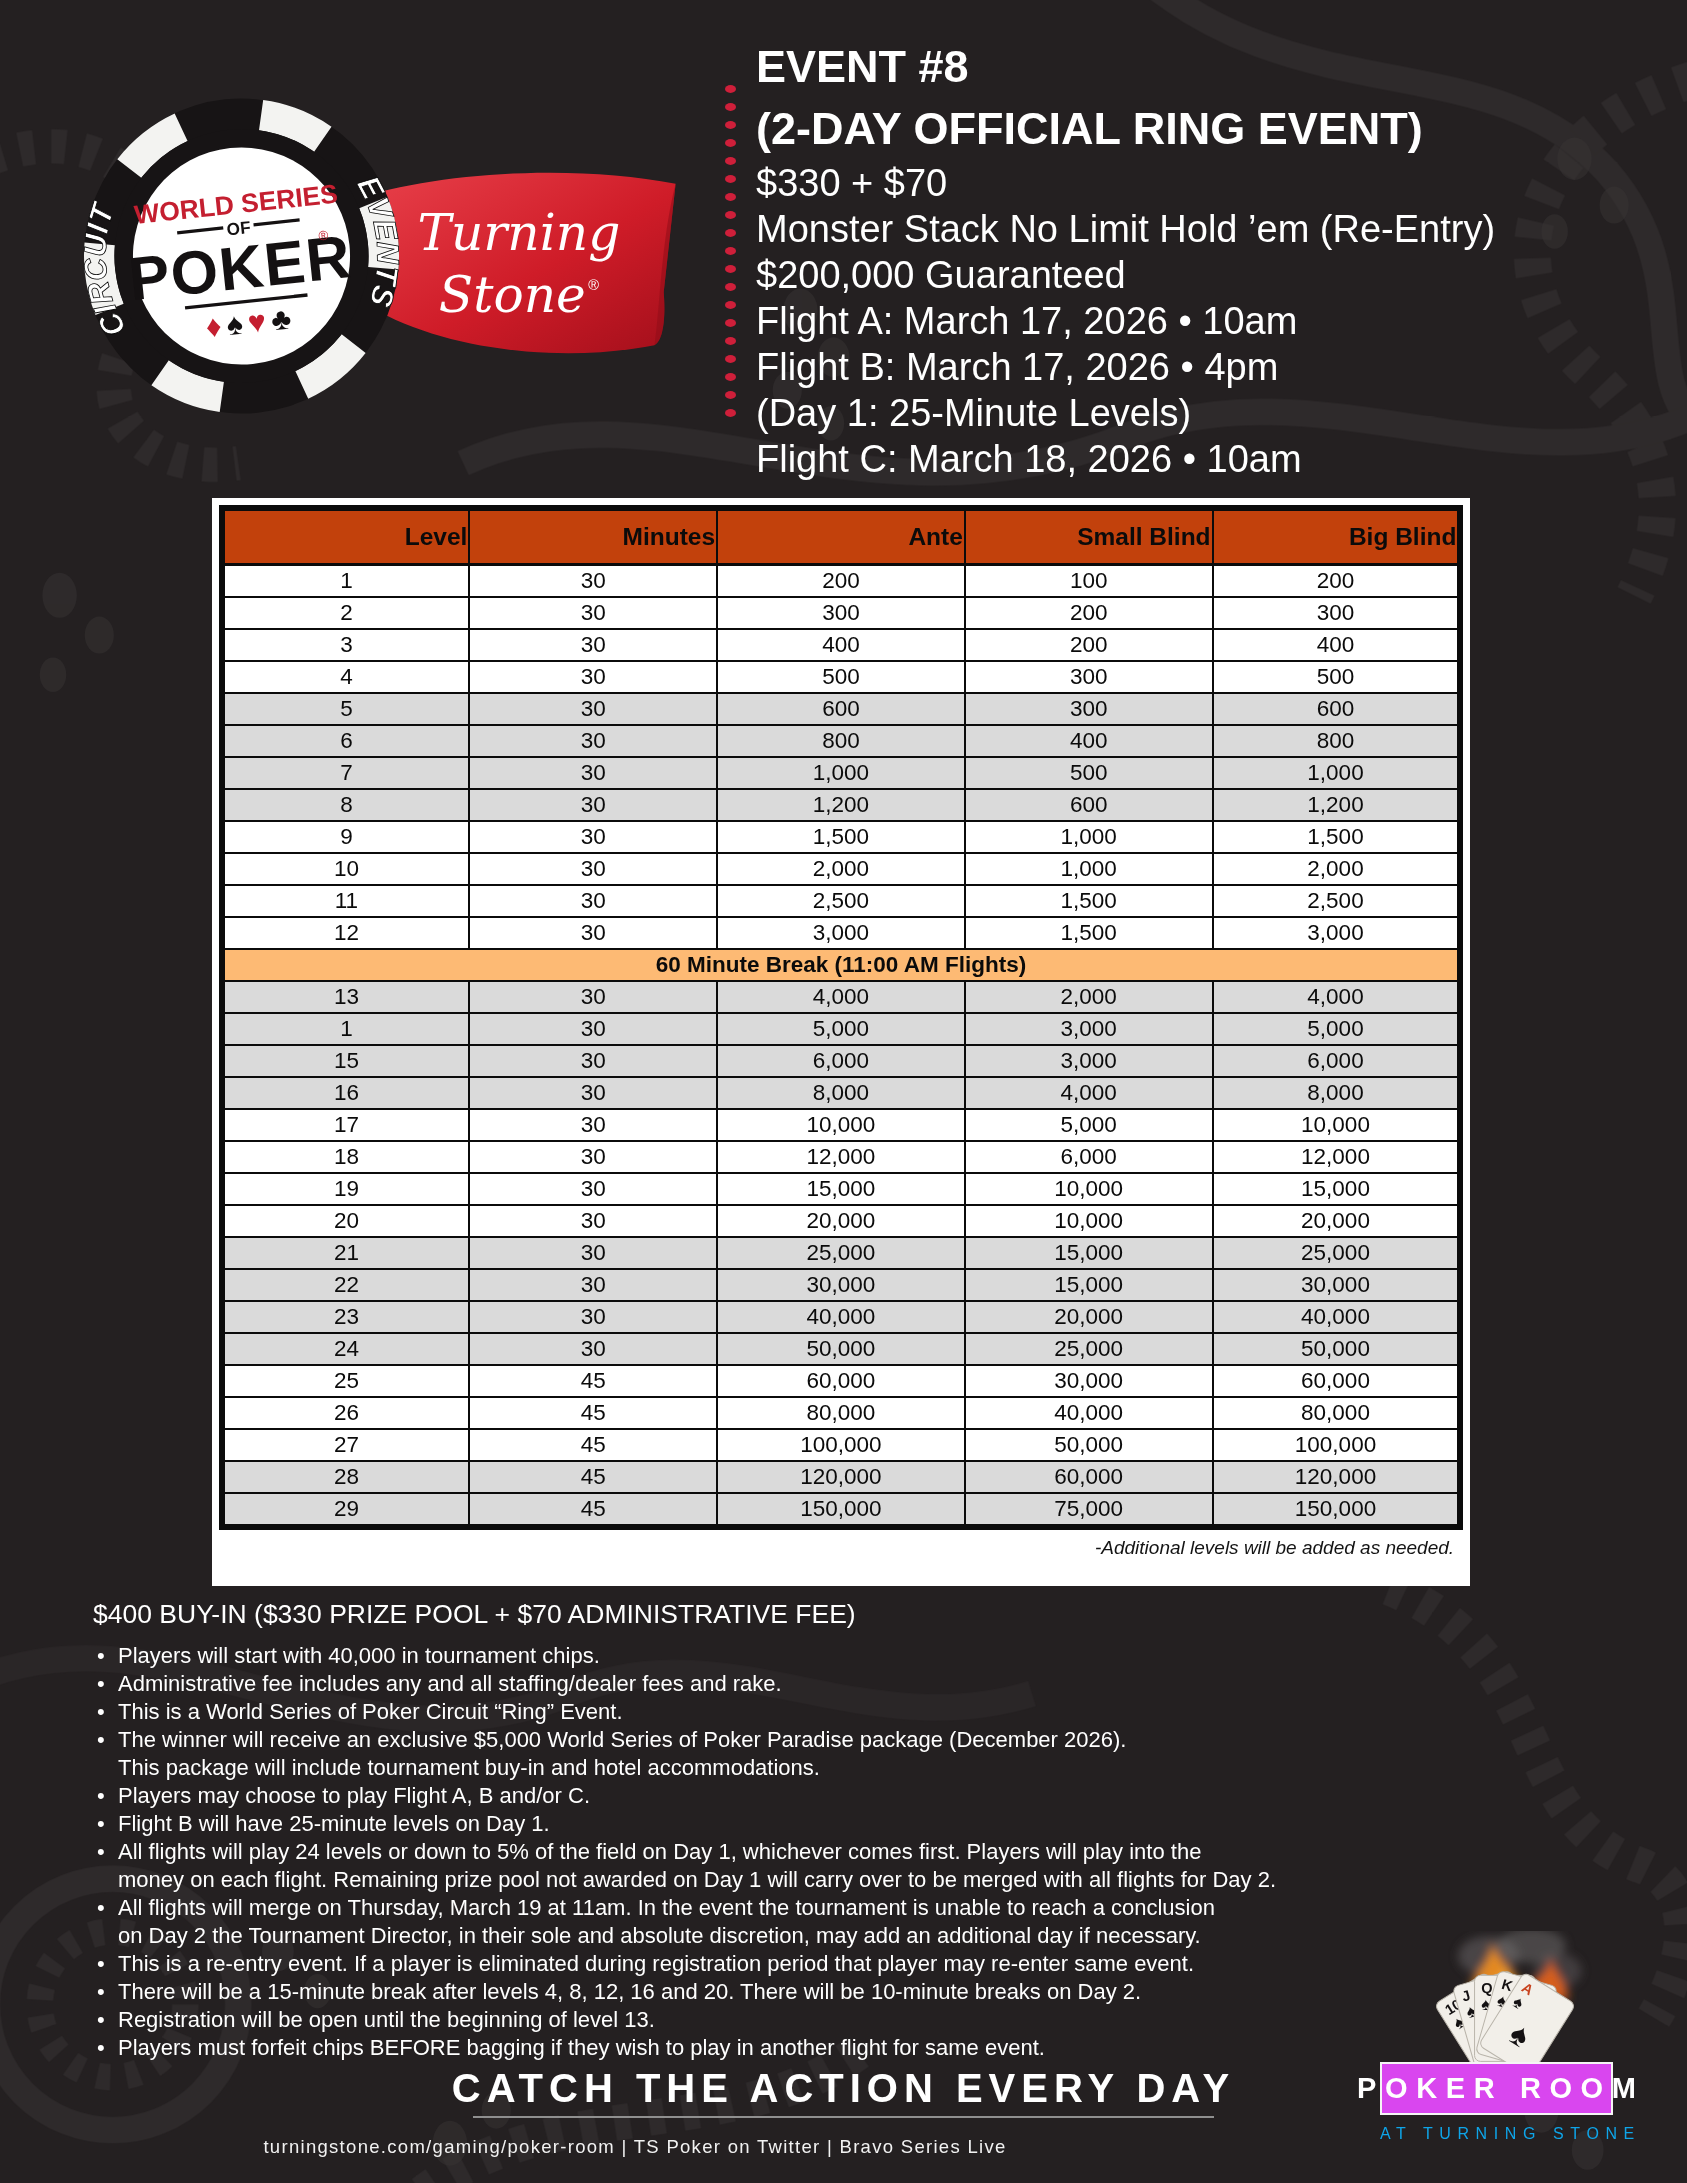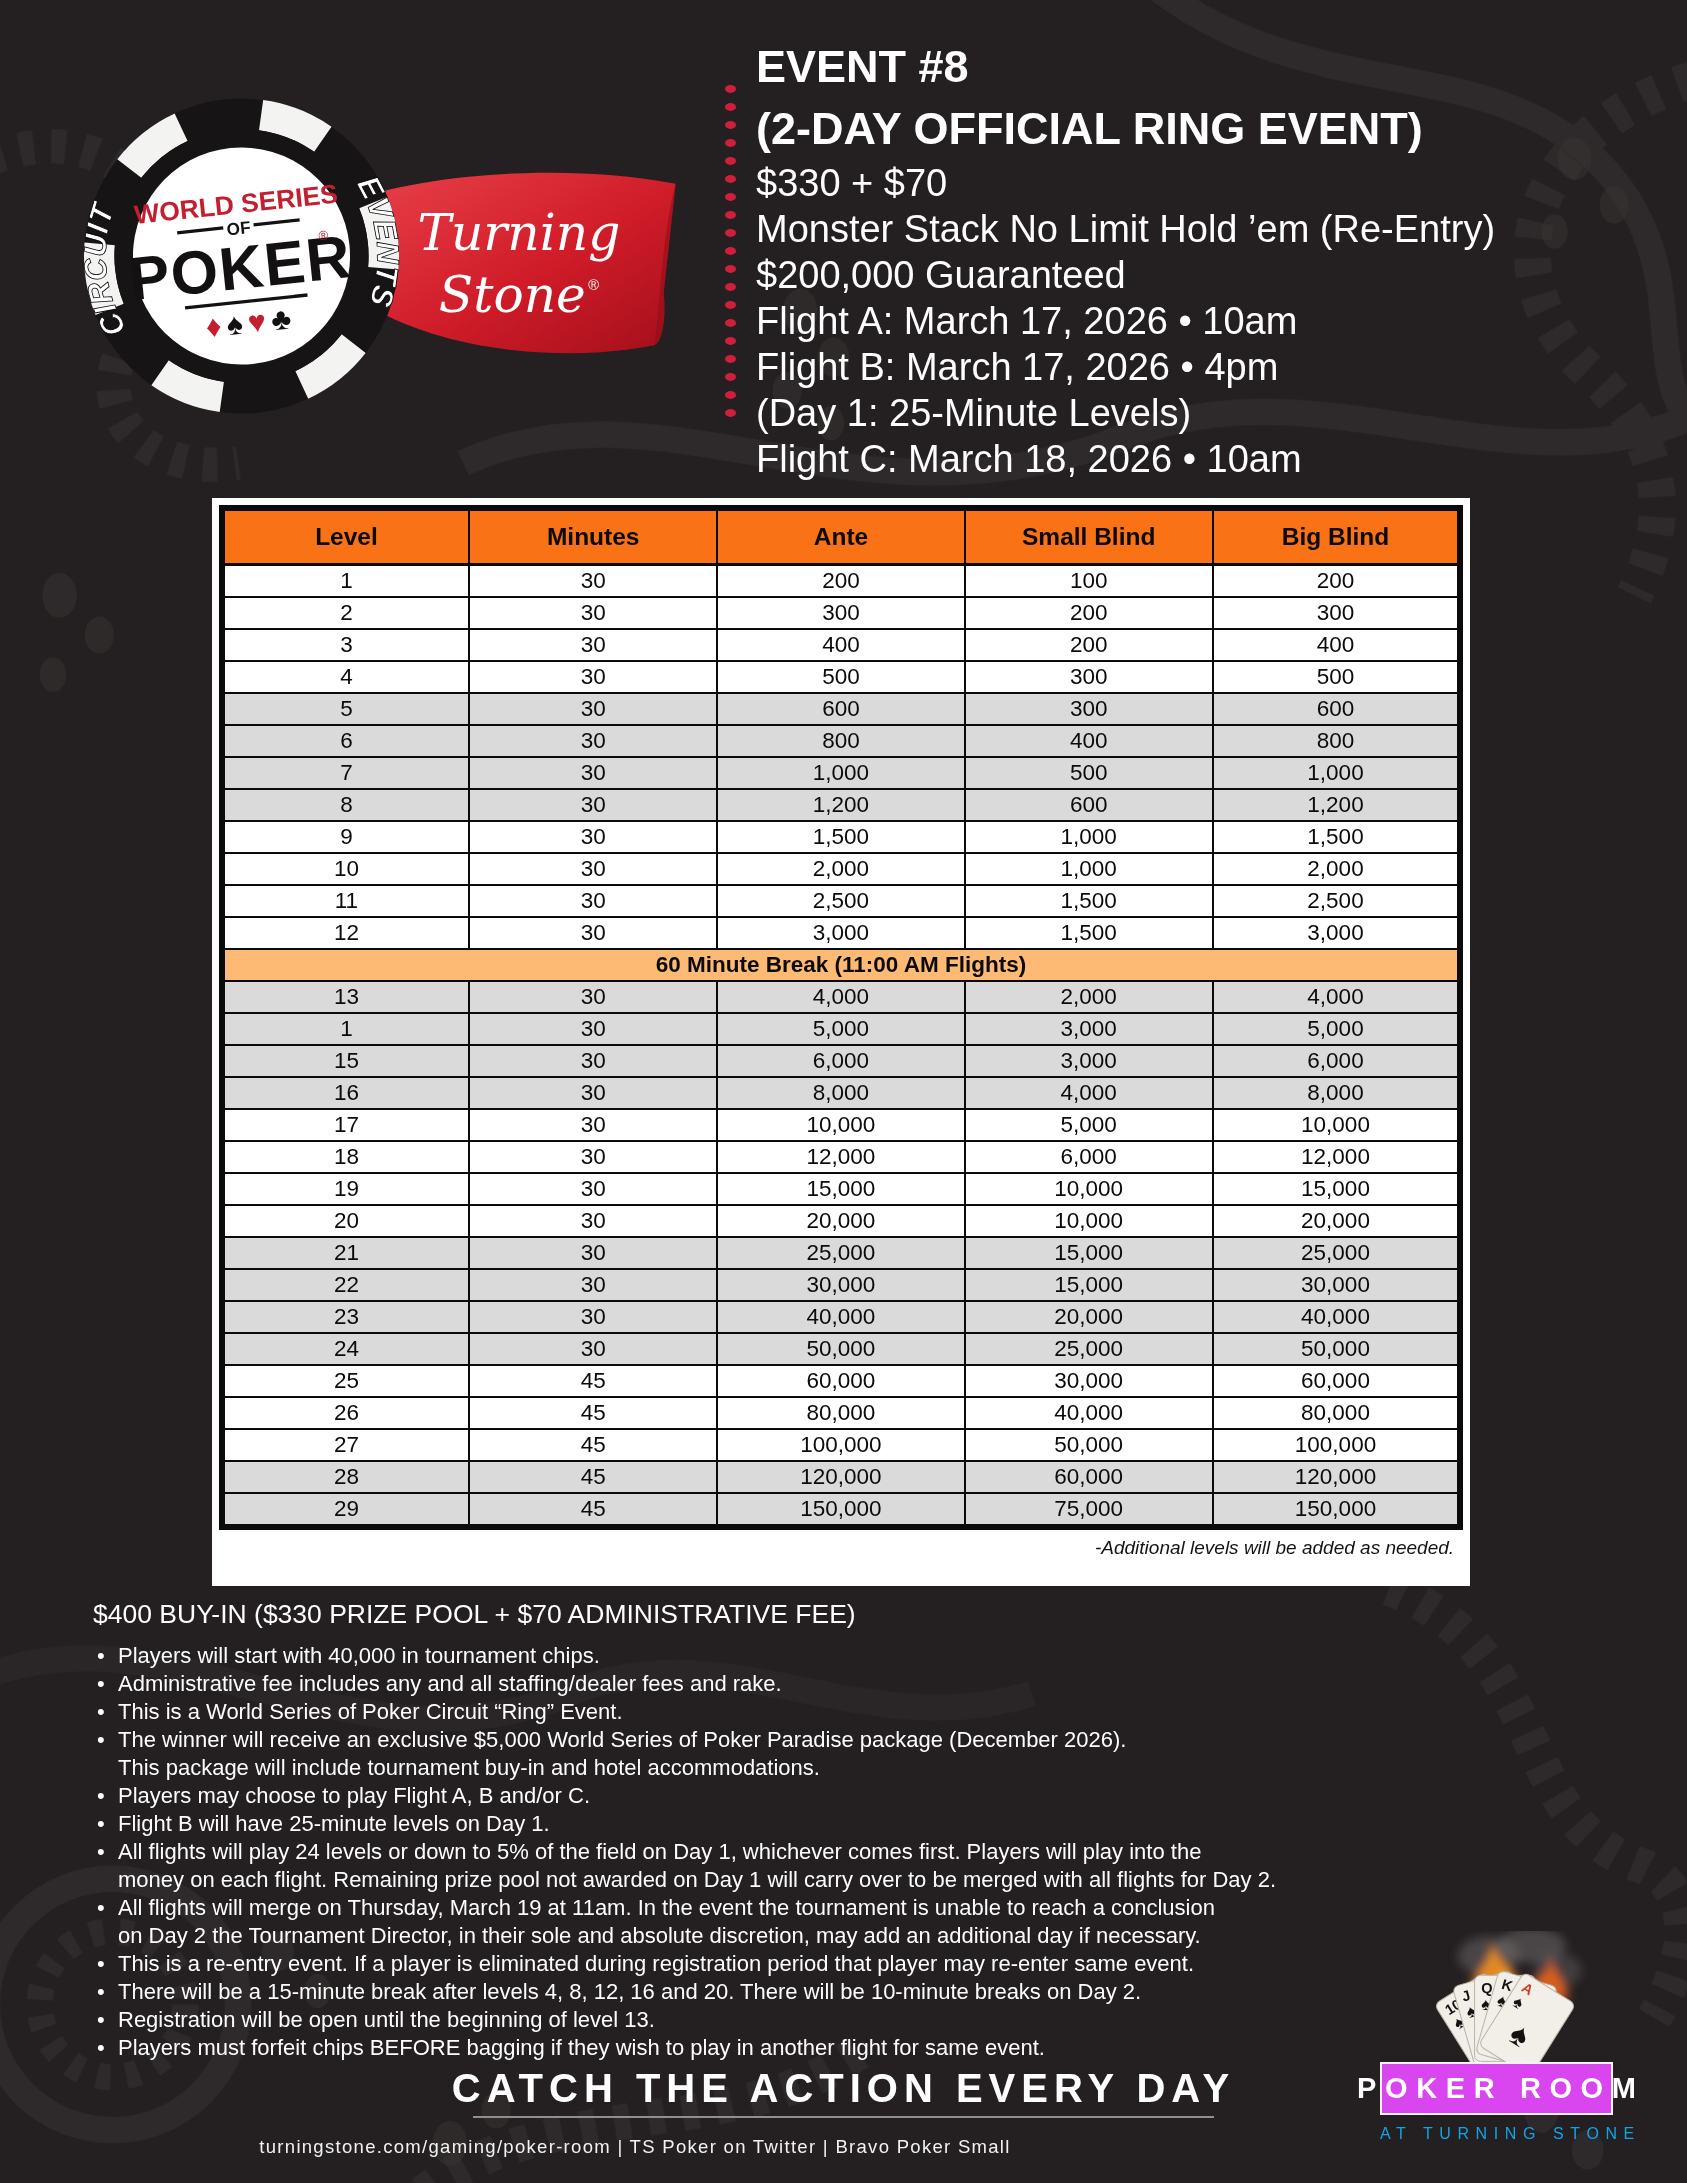--- a/index.html
+++ b/index.html
@@ -11,22 +11,22 @@
   .ribbon{position:absolute;left:370px;top:160px;width:311px;height:205px;z-index:2;}
   .red-dots{position:absolute;left:725px;top:85px;width:12px;z-index:2;display:flex;flex-direction:column;gap:10px;}
   .red-dots .dot{width:11.2px;height:8px;border-radius:50%;background:#cf1f3a;}
   .event-block{position:absolute;left:756px;top:36px;width:900px;z-index:3;}
   .event-title{font-size:45px;font-weight:800;line-height:62px;letter-spacing:0px;}
   .event-line{font-size:38px;font-weight:400;line-height:46px;}
   
   .table-panel{position:absolute;left:212px;top:498px;width:1258px;height:1088px;background:#ffffff;
                box-sizing:border-box;padding:6.6px 6.6px 0 6.6px;z-index:4;}
   table.structure{width:100%;border-collapse:collapse;border:6px solid #0b0b0b;table-layout:fixed;}
-  table.structure th{height:50px;background:#f97316;color:#0b0b0b;font-size:24.5px;font-weight:700;
-        border-left:2px solid #0b0b0b;border-bottom:3.3px solid #0b0b0b;}
+  table.structure th{height:50px;background:#c2410c;color:#0b0b0b;font-size:24.5px;font-weight:700;
+        border-left:2px solid #0b0b0b;border-bottom:3.3px solid #0b0b0b;text-align:right;}
   table.structure td{height:30px;color:#0b0b0b;font-size:22.5px;text-align:center;
         border-left:2px solid #0b0b0b;border-top:2.6px solid #0b0b0b;padding:0;line-height:30px;}
   table.structure th:first-child,table.structure td:first-child{border-left:none;}
   table.structure tr.shaded td{background:#dadada;}
   table.structure td.break-cell{font-weight:700;background:#fdba74;}
   .footnote{height:36px;line-height:36px;text-align:right;padding-right:9.3px;color:#141414;
         font-style:italic;font-size:19px;}
   
   .buyin{position:absolute;left:93px;top:1598px;width:1548px;z-index:3;}
   .buyin-heading{font-size:26.5px;font-weight:400;line-height:32px;margin-bottom:12px;white-space:nowrap;}
@@ -402,21 +402,21 @@
         <div class="bullet-line">on Day 2 the Tournament Director, in their sole and absolute discretion, may add an additional day if necessary.</div>
         <div class="bullet-line"><span class="bdot">•</span>This is a re-entry event. If a player is eliminated during registration period that player may re-enter same event.</div>
         <div class="bullet-line"><span class="bdot">•</span>There will be a 15-minute break after levels 4, 8, 12, 16 and 20. There will be 10-minute breaks on Day 2.</div>
         <div class="bullet-line"><span class="bdot">•</span>Registration will be open until the beginning of level 13.</div>
         <div class="bullet-line"><span class="bdot">•</span>Players must forfeit chips BEFORE bagging if they wish to play in another flight for same event.</div>
       </div>
   </div>
 
   <div class="catch">CATCH THE ACTION EVERY DAY</div>
   <div class="divider"></div>
-  <div class="links">turningstone.com/gaming/poker-room   |   TS Poker on Twitter   |   Bravo Poker Small</div>
+  <div class="links">turningstone.com/gaming/poker-room   |   TS Poker on Twitter   |   Bravo Series Live</div>
 
   <svg class="cards-svg" viewBox="0 0 350 210" aria-hidden="true">
     <defs>
         <filter id="blur1">
           <feGaussianBlur stdDeviation="7"></feGaussianBlur>
         </filter>
       </defs>
     <g filter="url(#blur1)">
       <ellipse cx="150" cy="38" rx="46" ry="30" fill="#6d6a6b" opacity="0.5"></ellipse>
       <ellipse cx="215" cy="22" rx="52" ry="26" fill="#7a7778" opacity="0.45"></ellipse>

